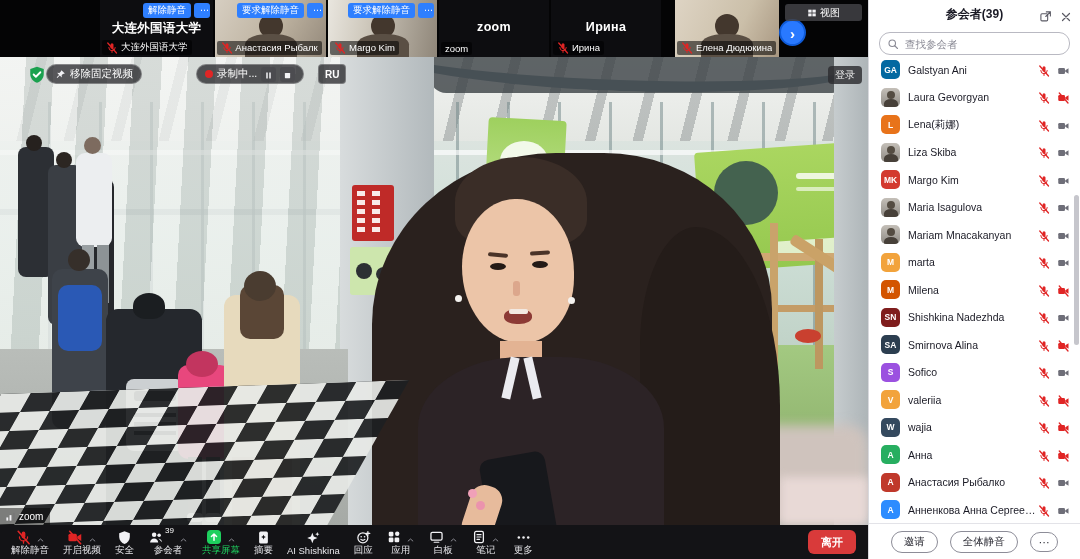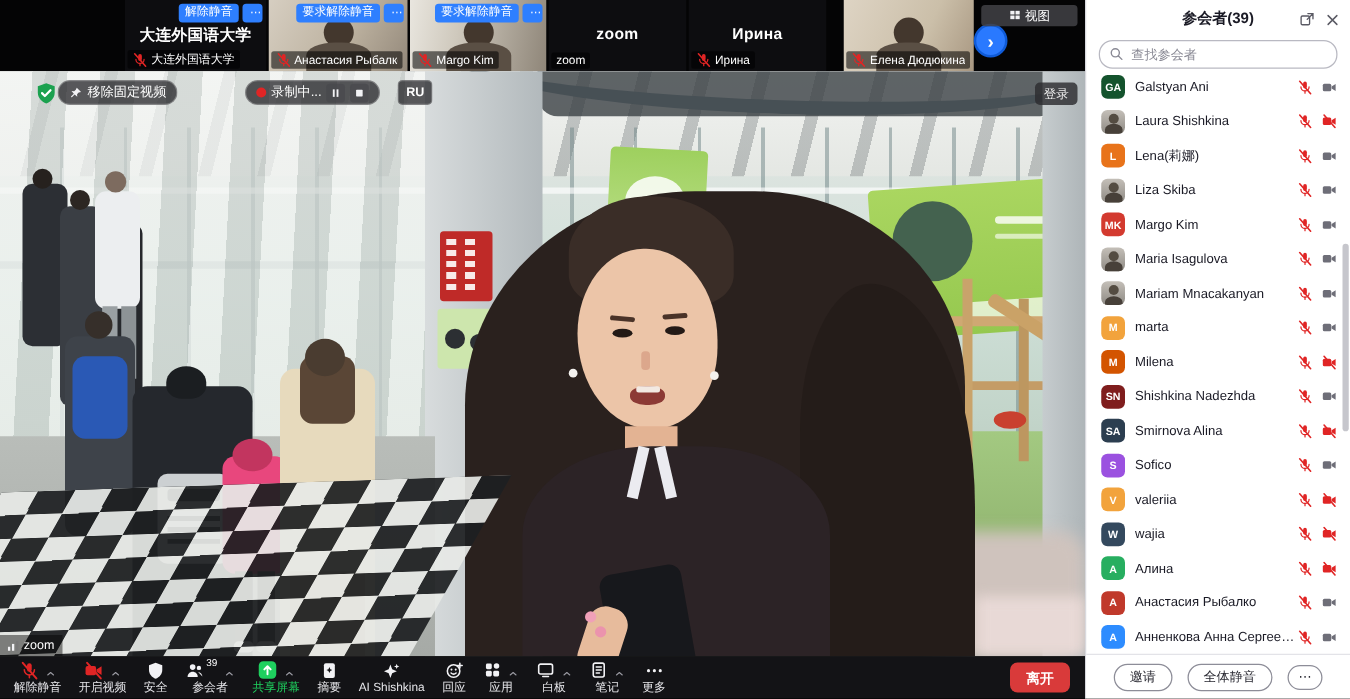--- a/index.html
+++ b/index.html
@@ -500,41 +500,41 @@
     </div>
     <div id="search-wrap">
       <span class="ic-slot"><svg class="ic " width="12" height="12" viewBox="0 0 24 24" fill="none">
             <circle cx="10.5" cy="10.5" r="6.5" stroke="#8a8a95" stroke-width="2.2"></circle>
             <path d="M15.5 15.5L21 21" stroke="#8a8a95" stroke-width="2.2" stroke-linecap="round"></path>
           </svg></span>
       <input id="search-input" placeholder="查找参会者" style="">
     </div>
     <div id="plist">
         <div class="prow">
-          <div class="avatar" style="background:#14532d">GA</div>
+          <div class="avatar" style="background:#0369a1">GA</div>
           <span class="pname">Galstyan Ani</span>
           <span class="prow-icons">
             <span><svg class="ic red" width="12" height="12" viewBox="0 0 24 24" fill="none">
                 <rect x="9" y="2.5" width="6" height="11" rx="3" fill="currentColor"></rect>
                 <path d="M5.5 11a6.5 6.5 0 0 0 13 0" stroke="currentColor" stroke-width="2" stroke-linecap="round" stroke-linejoin="round"></path>
                 <path d="M12 17.5V21" stroke="currentColor" stroke-width="2" stroke-linecap="round" stroke-linejoin="round"></path>
                 <path d="M3.5 2L21 22" stroke="#e02525" stroke-width="2.6" stroke-linecap="round"></path>
               </svg></span>
             <span><svg class="ic grayic" width="13" height="12" viewBox="0 0 24 24" fill="none">
                 <rect x="1.5" y="6" width="13.5" height="12" rx="2.5" fill="currentColor"></rect>
                 <path d="M15.5 10.5L22 6.5v11l-6.5-4z" fill="currentColor"></path>
               </svg></span>
           </span>
         </div>
         <div class="prow">
           <div class="avatar photo">
             <div class="ph-head"></div>
             <div class="ph-body"></div>
           </div>
-          <span class="pname">Laura Shishkina</span>
+          <span class="pname">Laura Gevorgyan</span>
           <span class="prow-icons">
             <span><svg class="ic red" width="12" height="12" viewBox="0 0 24 24" fill="none">
                 <rect x="9" y="2.5" width="6" height="11" rx="3" fill="currentColor"></rect>
                 <path d="M5.5 11a6.5 6.5 0 0 0 13 0" stroke="currentColor" stroke-width="2" stroke-linecap="round" stroke-linejoin="round"></path>
                 <path d="M12 17.5V21" stroke="currentColor" stroke-width="2" stroke-linecap="round" stroke-linejoin="round"></path>
                 <path d="M3.5 2L21 22" stroke="#e02525" stroke-width="2.6" stroke-linecap="round"></path>
               </svg></span>
             <span><svg class="ic red" width="13" height="12" viewBox="0 0 24 24" fill="none">
                 <rect x="1.5" y="6" width="13.5" height="12" rx="2.5" fill="currentColor"></rect>
                 <path d="M15.5 10.5L22 6.5v11l-6.5-4z" fill="currentColor"></path>
@@ -742,21 +742,21 @@
               </svg></span>
             <span><svg class="ic red" width="13" height="12" viewBox="0 0 24 24" fill="none">
                 <rect x="1.5" y="6" width="13.5" height="12" rx="2.5" fill="currentColor"></rect>
                 <path d="M15.5 10.5L22 6.5v11l-6.5-4z" fill="currentColor"></path>
                 <path d="M3.5 2L21 22" stroke="currentColor" stroke-width="2.6" stroke-linecap="round"></path>
               </svg></span>
           </span>
         </div>
         <div class="prow">
           <div class="avatar" style="background:#27ae60">A</div>
-          <span class="pname">Алина</span>
+          <span class="pname">Анна</span>
           <span class="prow-icons">
             <span><svg class="ic red" width="12" height="12" viewBox="0 0 24 24" fill="none">
                 <rect x="9" y="2.5" width="6" height="11" rx="3" fill="currentColor"></rect>
                 <path d="M5.5 11a6.5 6.5 0 0 0 13 0" stroke="currentColor" stroke-width="2" stroke-linecap="round" stroke-linejoin="round"></path>
                 <path d="M12 17.5V21" stroke="currentColor" stroke-width="2" stroke-linecap="round" stroke-linejoin="round"></path>
                 <path d="M3.5 2L21 22" stroke="#e02525" stroke-width="2.6" stroke-linecap="round"></path>
               </svg></span>
             <span><svg class="ic red" width="13" height="12" viewBox="0 0 24 24" fill="none">
                 <rect x="1.5" y="6" width="13.5" height="12" rx="2.5" fill="currentColor"></rect>
                 <path d="M15.5 10.5L22 6.5v11l-6.5-4z" fill="currentColor"></path>

